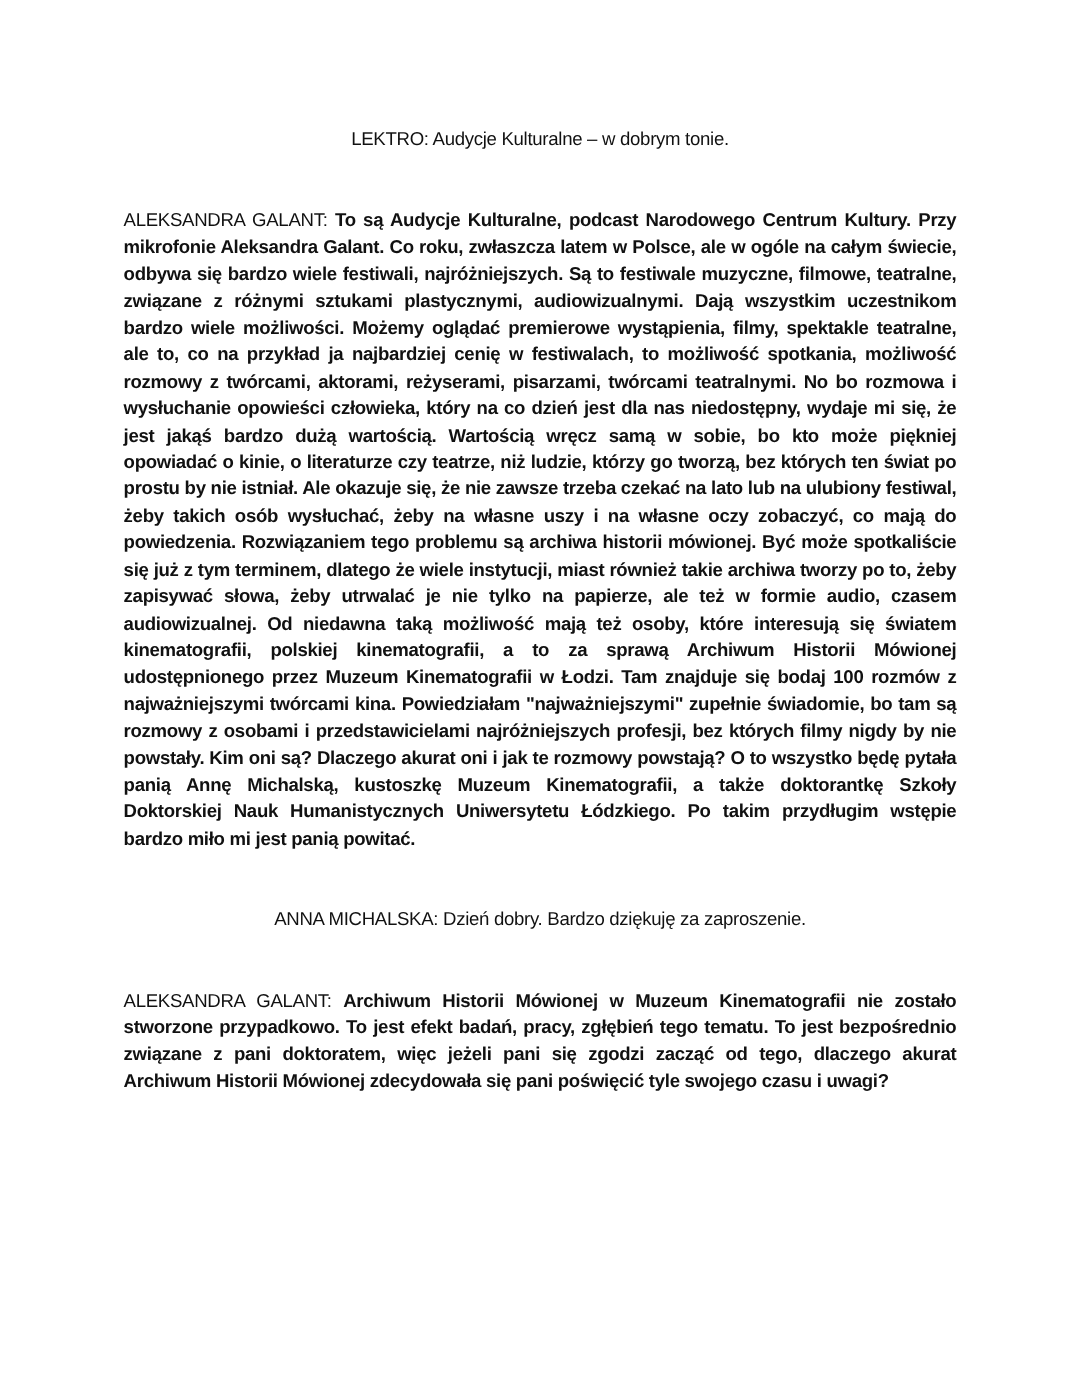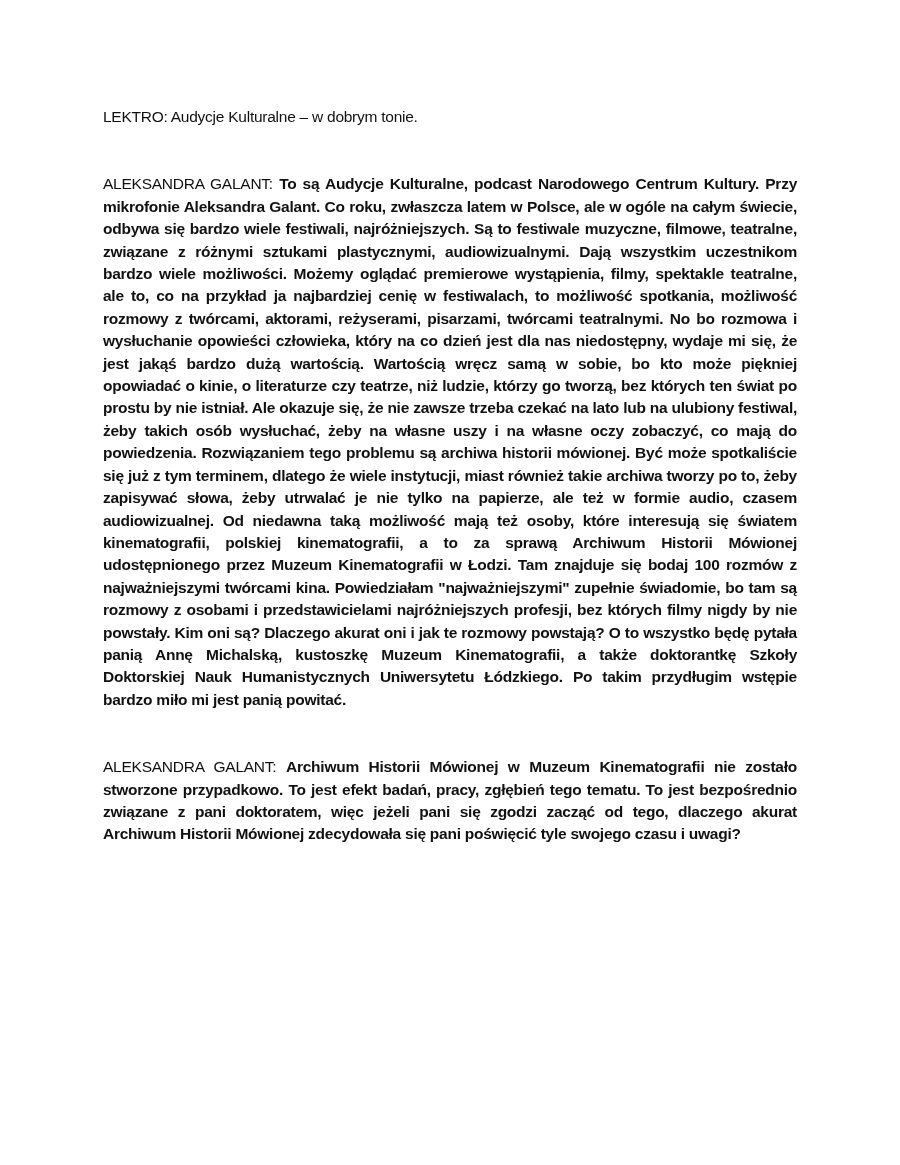--- a/index.html
+++ b/index.html
@@ -19,21 +19,21 @@
     height: 1165px;
     padding: 106px 103px 0 103px;
     background: #ffffff;
   }
   .para {
     margin: 0 0 45px 0;
     font-size: 15.5px;
     line-height: 22.4px;
     letter-spacing: -0.25px;
     color: #111111;
-    text-align: left;
+    text-align: center;
   }
   .para.justified {
     text-align: justify;
   }
   .para.justify-last {
     text-align: justify;
     text-align-last: justify;
   }
   .speaker {
     font-weight: 400;
@@ -53,20 +53,24 @@
   <p class="para">
     <span class="speaker">LEKTRO:</span>
     <span class="body-text">Audycje Kulturalne – w dobrym tonie.</span>
   </p>
 
   <p class="para justified bold-body">
     <span class="speaker">ALEKSANDRA GALANT:</span>
     <span class="body-text">To są Audycje Kulturalne, podcast Narodowego Centrum Kultury. Przy mikrofonie Aleksandra Galant. Co roku, zwłaszcza latem w Polsce, ale w ogóle na całym świecie, odbywa się bardzo wiele festiwali, najróżniejszych. Są to festiwale muzyczne, filmowe, teatralne, związane z różnymi sztukami plastycznymi, audiowizualnymi. Dają wszystkim uczestnikom bardzo wiele możliwości. Możemy oglądać premierowe wystąpienia, filmy, spektakle teatralne, ale to, co na przykład ja najbardziej cenię w festiwalach, to możliwość spotkania, możliwość rozmowy z twórcami, aktorami, reżyserami, pisarzami, twórcami teatralnymi. No bo rozmowa i wysłuchanie opowieści człowieka, który na co dzień jest dla nas niedostępny, wydaje mi się, że jest jakąś bardzo dużą wartością. Wartością wręcz samą w sobie, bo kto może piękniej opowiadać o kinie, o literaturze czy teatrze, niż ludzie, którzy go tworzą, bez których ten świat po prostu by nie istniał. Ale okazuje się, że nie zawsze trzeba czekać na lato lub na ulubiony festiwal, żeby takich osób wysłuchać, żeby na własne uszy i na własne oczy zobaczyć, co mają do powiedzenia. Rozwiązaniem tego problemu są archiwa historii mówionej. Być może spotkaliście się już z tym terminem, dlatego że wiele instytucji, miast również takie archiwa tworzy po to, żeby zapisywać słowa, żeby utrwalać je nie tylko na papierze, ale też w formie audio, czasem audiowizualnej. Od niedawna taką możliwość mają też osoby, które interesują się światem kinematografii, polskiej kinematografii, a to za sprawą Archiwum Historii Mówionej udostępnionego przez Muzeum Kinematografii w Łodzi. Tam znajduje się bodaj 100 rozmów z najważniejszymi twórcami kina. Powiedziałam "najważniejszymi" zupełnie świadomie, bo tam są rozmowy z osobami i przedstawicielami najróżniejszych profesji, bez których filmy nigdy by nie powstały. Kim oni są? Dlaczego akurat oni i jak te rozmowy powstają? O to wszystko będę pytała panią Annę Michalską, kustoszkę Muzeum Kinematografii, a także doktorantkę Szkoły Doktorskiej Nauk Humanistycznych Uniwersytetu Łódzkiego. Po takim przydługim wstępie bardzo miło mi jest panią powitać.</span>
   </p>
 
+  <p class="para">
+    <span class="speaker">ANNA MICHALSKA:</span>
+    <span class="body-text">Dzień dobry. Bardzo dziękuję za zaproszenie.</span>
+  </p>
 
   <p class="para justified bold-body">
     <span class="speaker">ALEKSANDRA GALANT:</span>
     <span class="body-text">Archiwum Historii Mówionej w Muzeum Kinematografii nie zostało stworzone przypadkowo. To jest efekt badań, pracy, zgłębień tego tematu. To jest bezpośrednio związane z pani doktoratem, więc jeżeli pani się zgodzi zacząć od tego, dlaczego akurat Archiwum Historii Mówionej zdecydowała się pani poświęcić tyle swojego czasu i uwagi?</span>
   </p>
 
 
 </div>
 
 </body></html>

